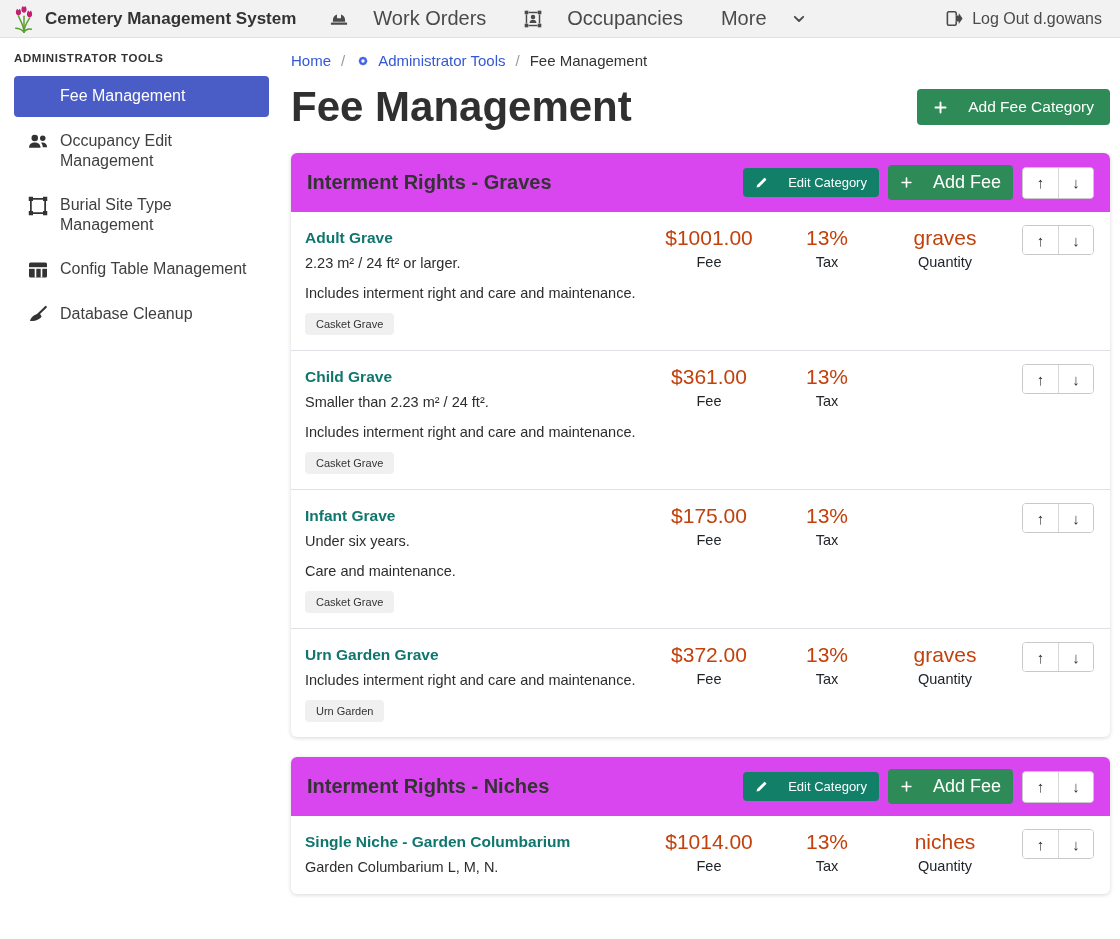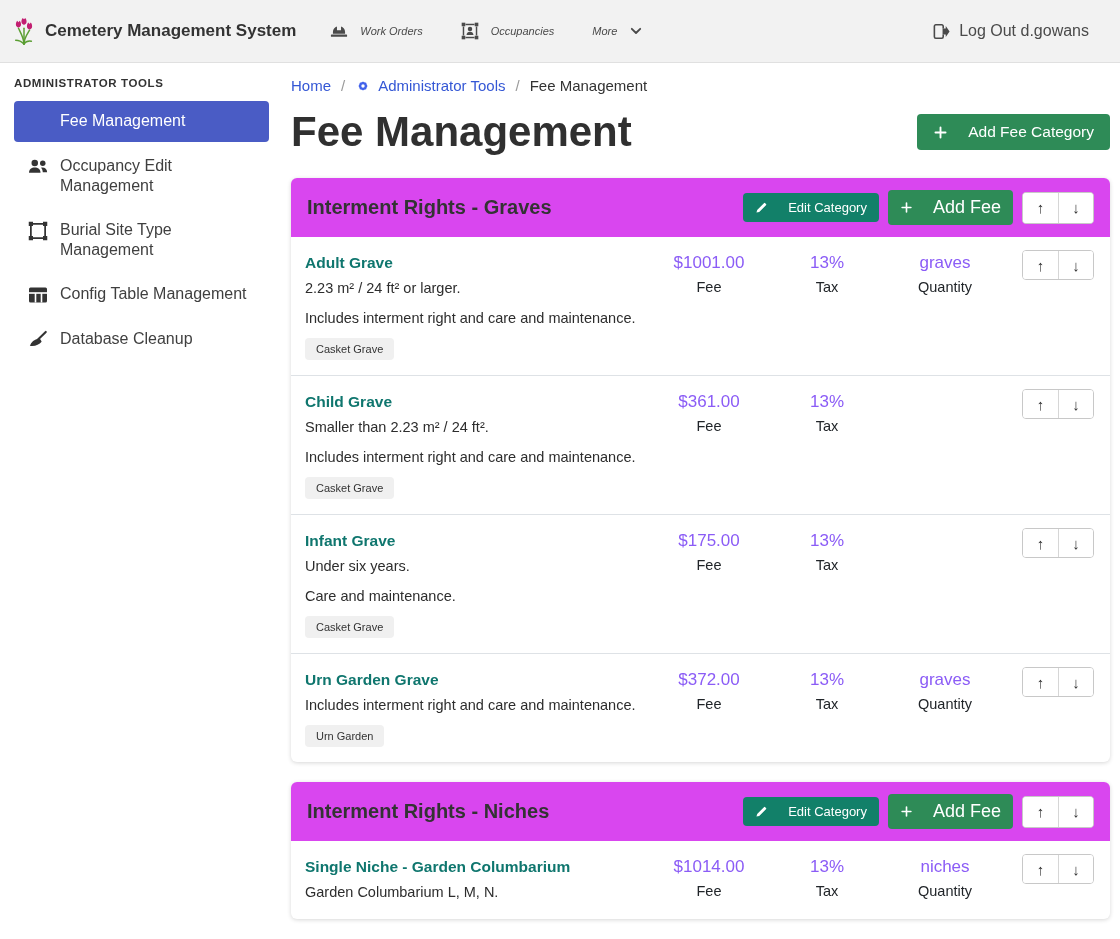--- a/index.html
+++ b/index.html
@@ -1,25 +1,25 @@
 <!DOCTYPE html>
 <html><head>
 <meta charset="utf-8">
 <style>
   * { margin:0; padding:0; box-sizing:border-box; }
   html,body { width:1120px; height:939px; overflow:hidden; background:#fff;
     font-family:"Liberation Sans", sans-serif; color:#333; }
 
   
-  .navbar { height:63px; background:#f2f2f2; border-bottom:1px solid #e0e0e0;
-    display:flex; align-items:center; padding:0 31px 0 12px; }
+  .navbar { height:38px; background:#f2f2f2; border-bottom:1px solid #e0e0e0;
+    display:flex; align-items:center; padding:0 18px 0 12px; }
   .brand { display:flex; align-items:center; gap:9px; margin-right:34px; }
   .brand-title { font-size:17px; font-weight:700; color:#333; }
   .nav-items { display:flex; align-items:center; gap:38px; }
-  .nav-item { display:flex; align-items:center; gap:12px; font-size:11px; color:#4a4a4a; cursor:pointer;font-style:italic; }
+  .nav-item { display:flex; align-items:center; gap:25px; font-size:20px; color:#4a4a4a; cursor:pointer; }
   .nav-item svg { flex:0 0 auto; }
   .nav-spacer { flex:1; }
   .logout { display:flex; align-items:center; gap:9px; font-size:16px; color:#4a4a4a; cursor:pointer; }
 
   
   .shell { display:flex; }
   .sidebar { width:280px; padding:12px 11px 0 14px; flex:0 0 280px; }
   .side-heading { font-size:11.5px; font-weight:600; letter-spacing:.6px; color:#333; margin:2px 0 12px 0; }
   .side-nav { display:flex; flex-direction:column; }
   .side-item { display:flex; align-items:flex-start; gap:12px; padding:10px 10px 10px 14px;
@@ -63,21 +63,21 @@
   .fee-row { display:flex; padding:13px 16px 15px 14px; border-top:1px solid #dee2e6; }
   .fee-row:first-child { border-top:none; }
   .fee-main { flex:1; min-width:0; }
   .fee-name { font-size:15.5px; font-weight:700; color:#0f766e; text-decoration:none; cursor:pointer;
     display:inline-block; line-height:25px; }
   .fee-desc { font-size:14.5px; color:#2d2d2d; line-height:24px; margin-top:1px; }
   .fee-desc + .fee-desc { margin-top:6px; }
   .badge { display:inline-block; background:#f0f0f0; border-radius:4px; padding:5px 11px;
     font-size:11px; color:#333; margin-top:8px; }
   .col { text-align:center; flex:0 0 auto; }
-  .col .val { font-size:17px; color:#8b5cf6; line-height:25px; }
+  .col .val { font-size:21px; color:#c2410c; line-height:25px; }
   .col .lbl { font-size:14.5px; color:#212529; line-height:25px; }
   .fee-col { width:118px; }
   .tax-col { width:90px; margin-left:14px; }
   .qty-col { width:118px; margin-left:14px; }
   .fee-row .arrow-group { align-self:flex-start; margin-left:18px; }
   .fee-row .arrow-btn { height:28px; }
 
   .hidden-defs { position:absolute; width:0; height:0; overflow:hidden; }
 </style>
 </head>

